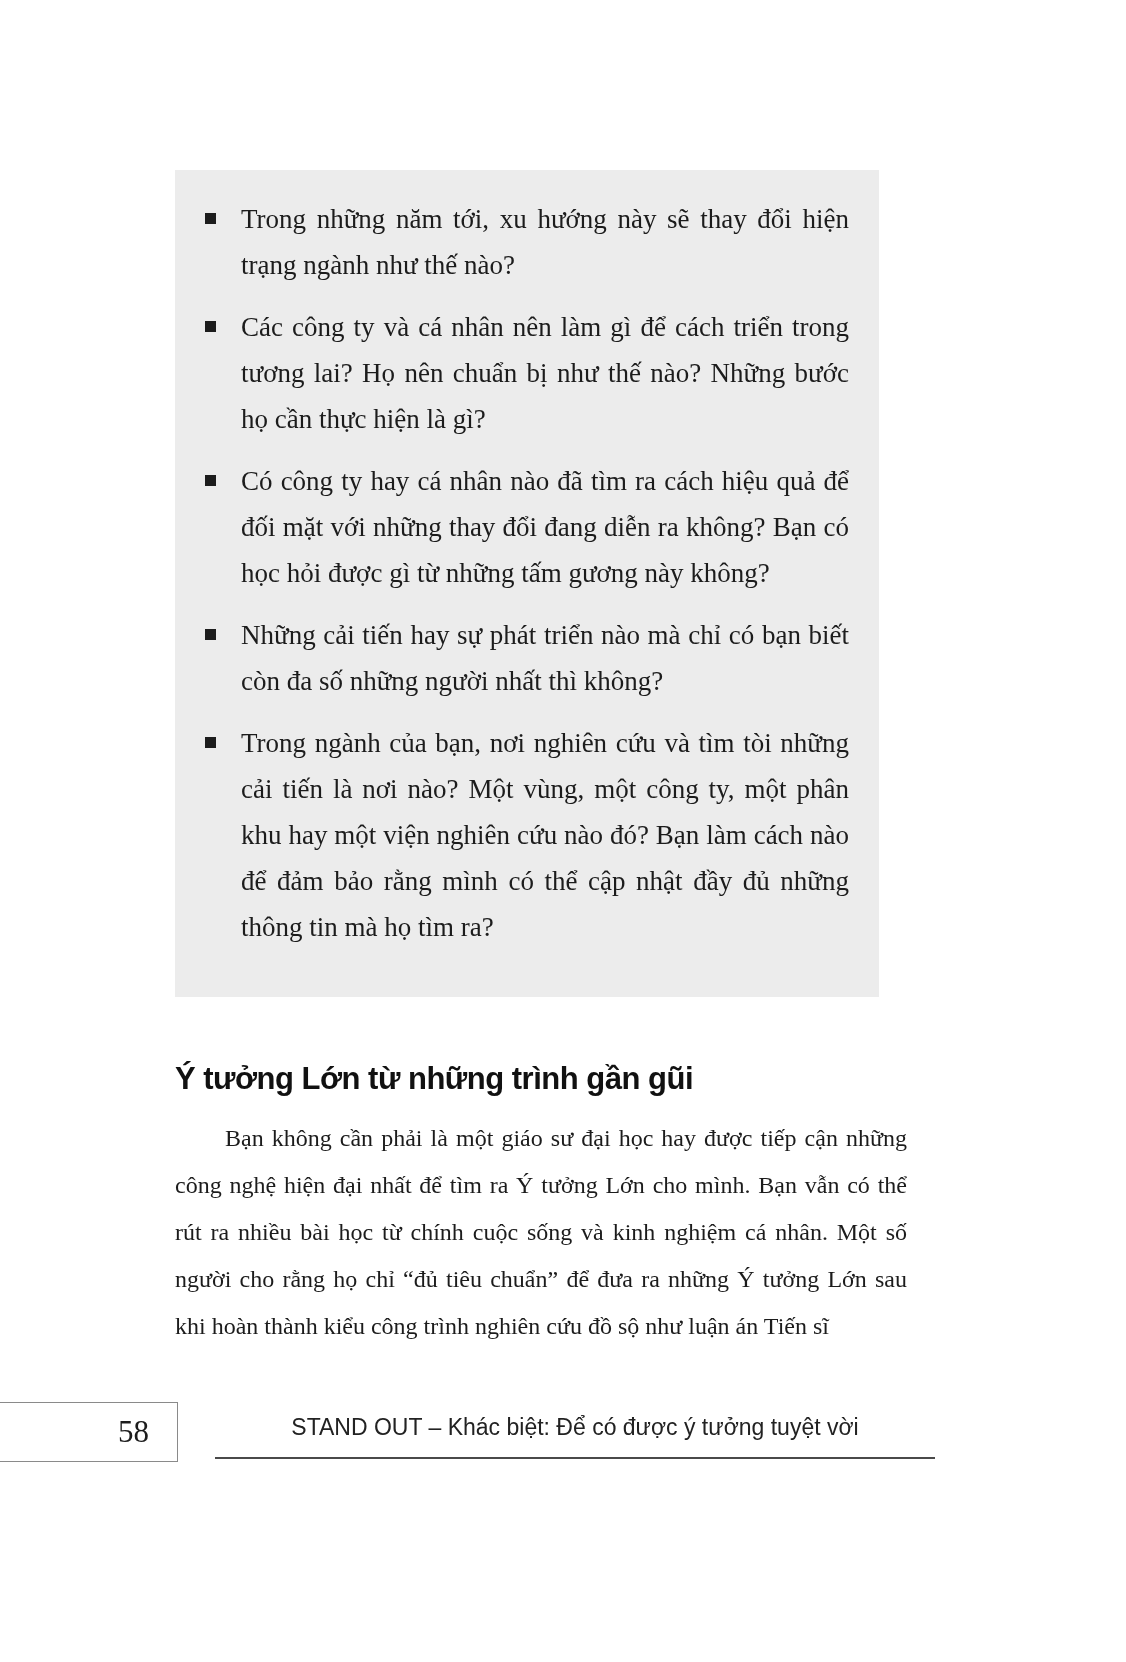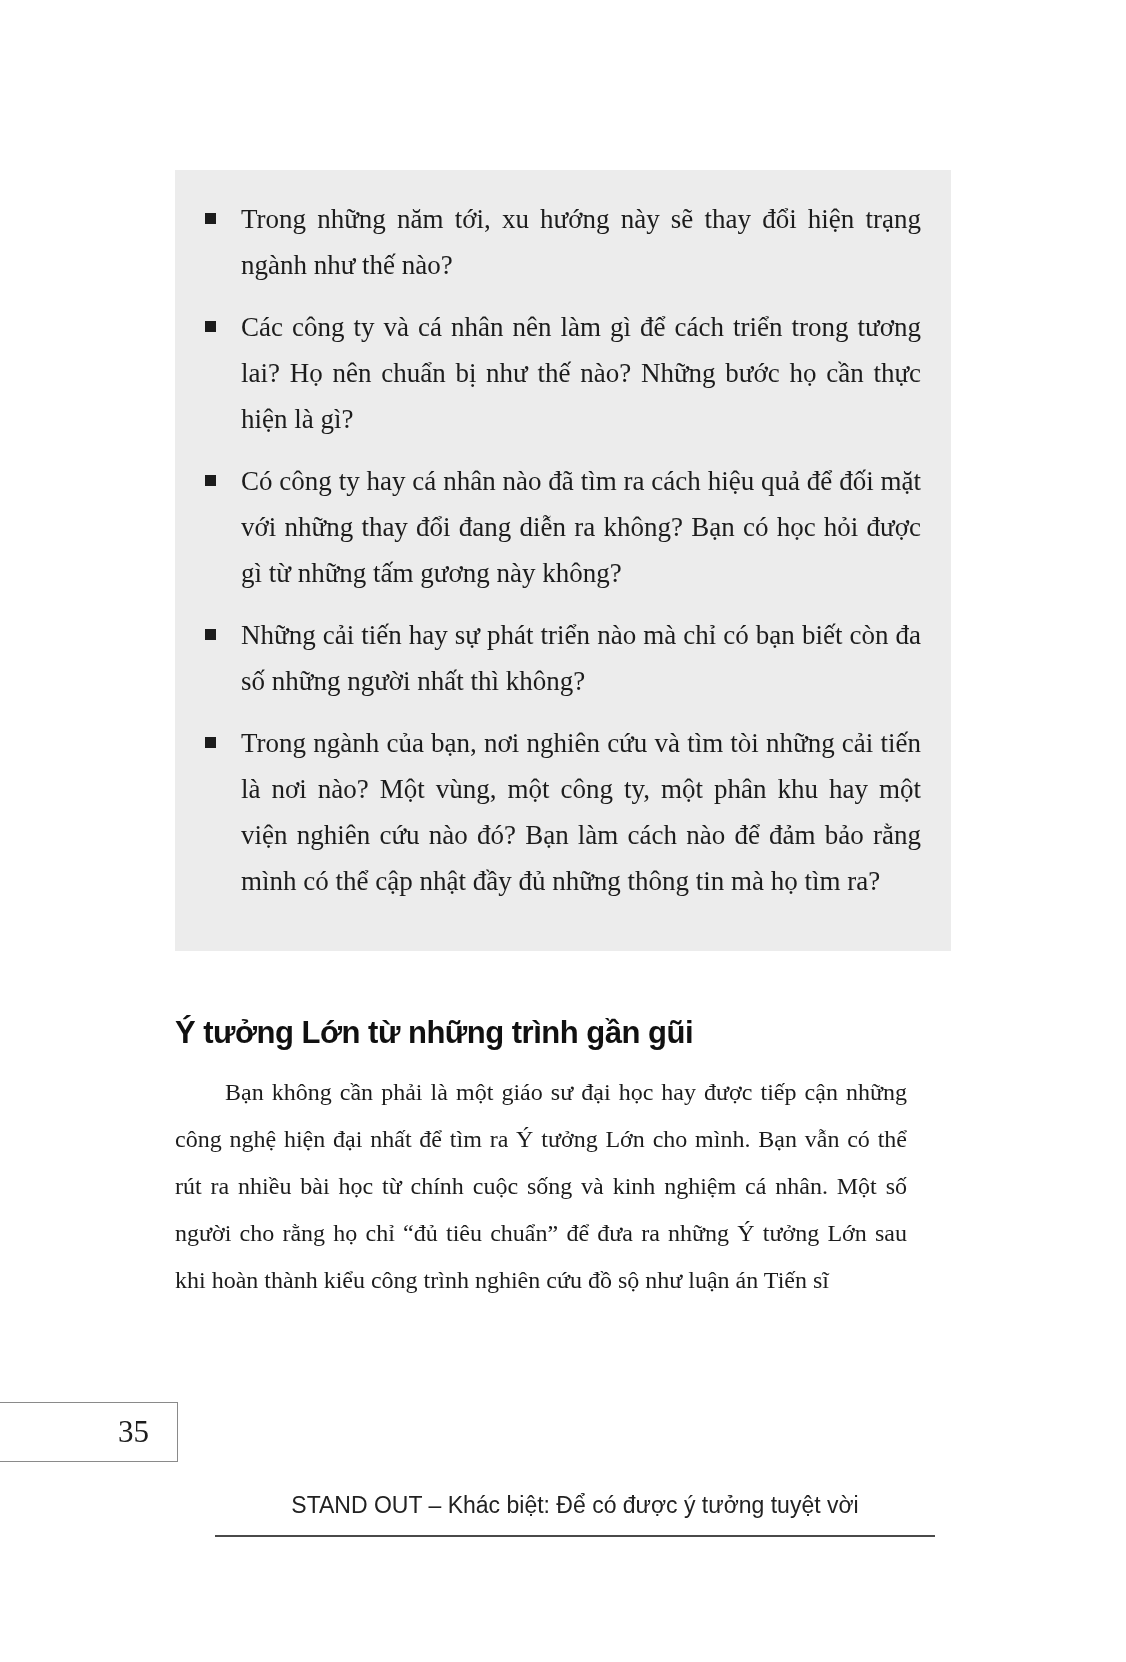--- a/index.html
+++ b/index.html
@@ -11,21 +11,21 @@
     color: #1c1c1c;
     font-family: "Liberation Serif", serif;
     position: relative;
     overflow: hidden;
   }
 
   .content {
     position: absolute;
     left: 175px;
     top: 170px;
-    width: 776px;
+    width: 704px;
   }
 
   
   .question-box {
     background: #ececec;
     padding: 26px 0 30px 0;
   }
   .question-list {
     list-style: none;
     margin: 0;
@@ -84,21 +84,21 @@
     display: flex;
     align-items: center;
     justify-content: flex-end;
     padding-right: 28px;
     font-size: 31px;
     color: #1c1c1c;
   }
   .footer-title {
     position: absolute;
     left: 215px;
-    top: 1492px;
+    top: 1414px;
     width: 720px;
     text-align: center;
     font-family: "Liberation Sans", sans-serif;
     font-size: 23px;
     color: #222222;
     padding-bottom: 16px;
     border-bottom: 2px solid #4a4a4a;
   }
 </style>
 </head>
@@ -131,16 +131,16 @@
     </ul>
   </div>
 
   <h2 class="section-heading">Ý tưởng Lớn từ những trình gần gũi</h2>
 
   <p class="section-paragraph">Bạn không cần phải là một giáo sư đại học hay được tiếp cận những công nghệ hiện đại nhất để tìm ra Ý tưởng Lớn cho mình. Bạn vẫn có thể rút ra nhiều bài học từ chính cuộc sống và kinh nghiệm cá nhân. Một số người cho rằng họ chỉ “đủ tiêu chuẩn” để đưa ra những Ý tưởng Lớn sau khi hoàn thành kiểu công trình nghiên cứu đồ sộ như luận án Tiến sĩ</p>
 
 </div>
 
 <div class="page-num-box">
-  <span>35</span>
+  <span>58</span>
 </div>
 
 <div class="footer-title">STAND OUT – Khác biệt: Để có được ý tưởng tuyệt vời</div>
 
 </body></html>

